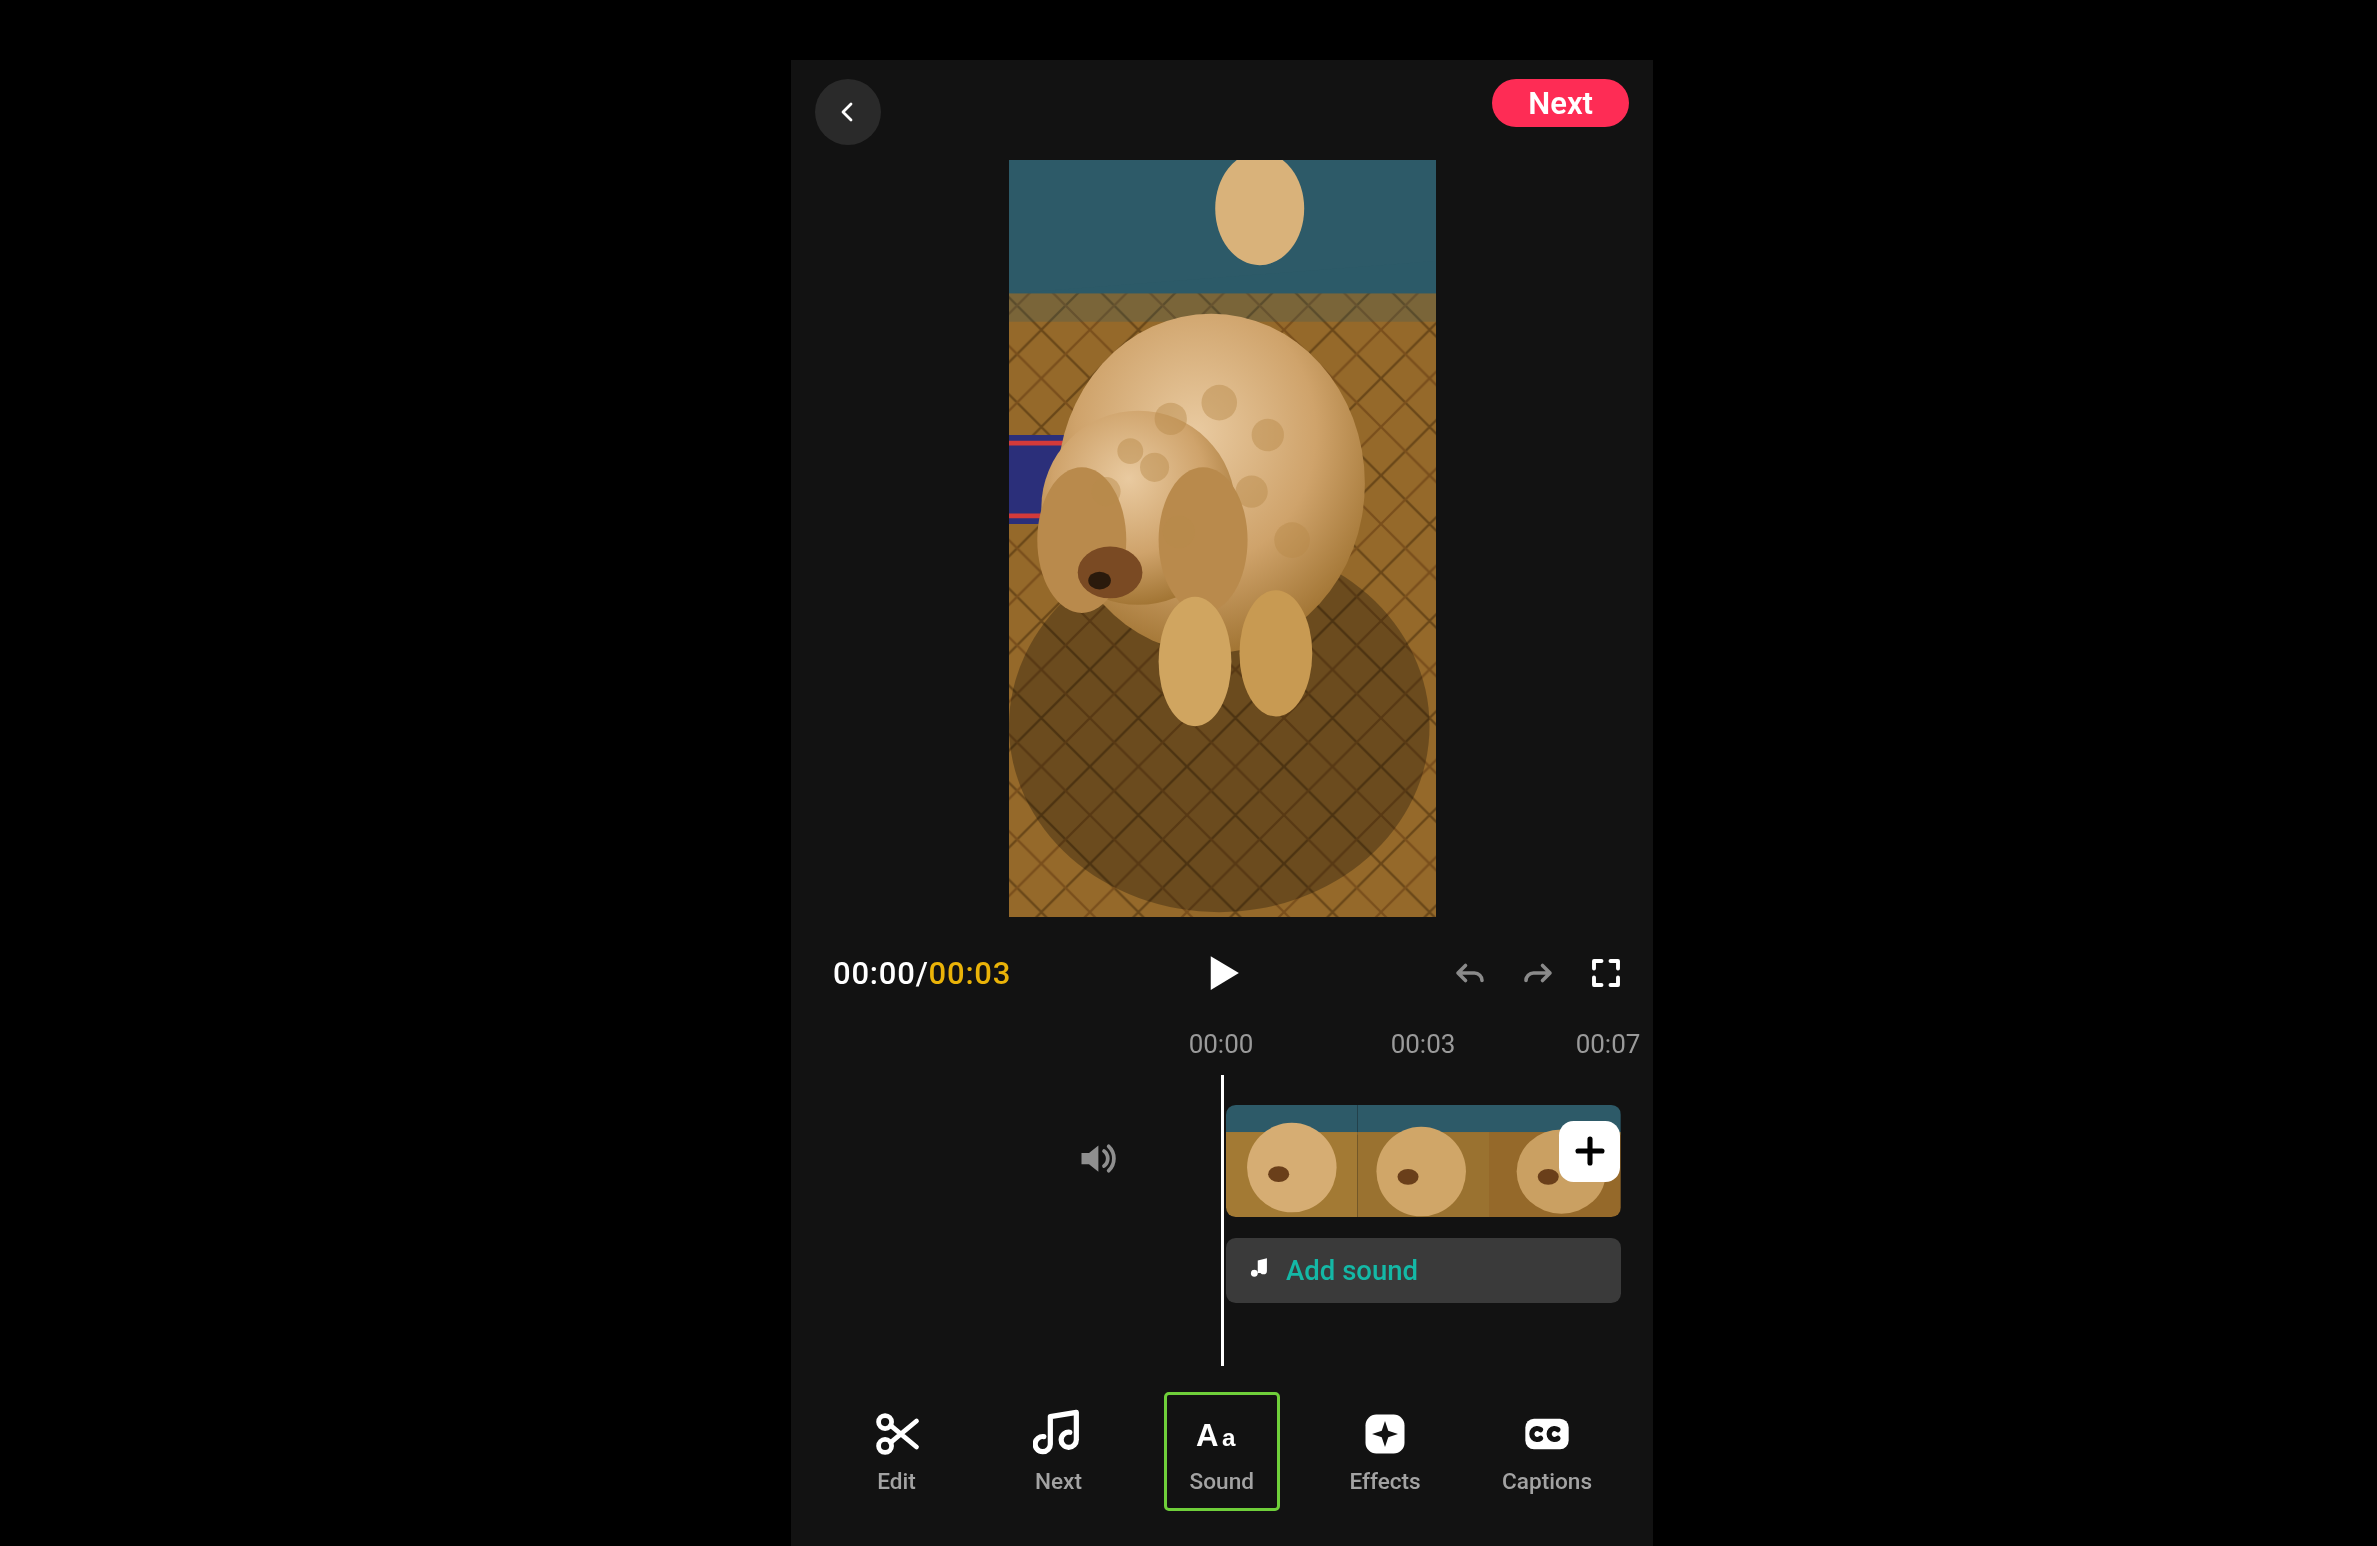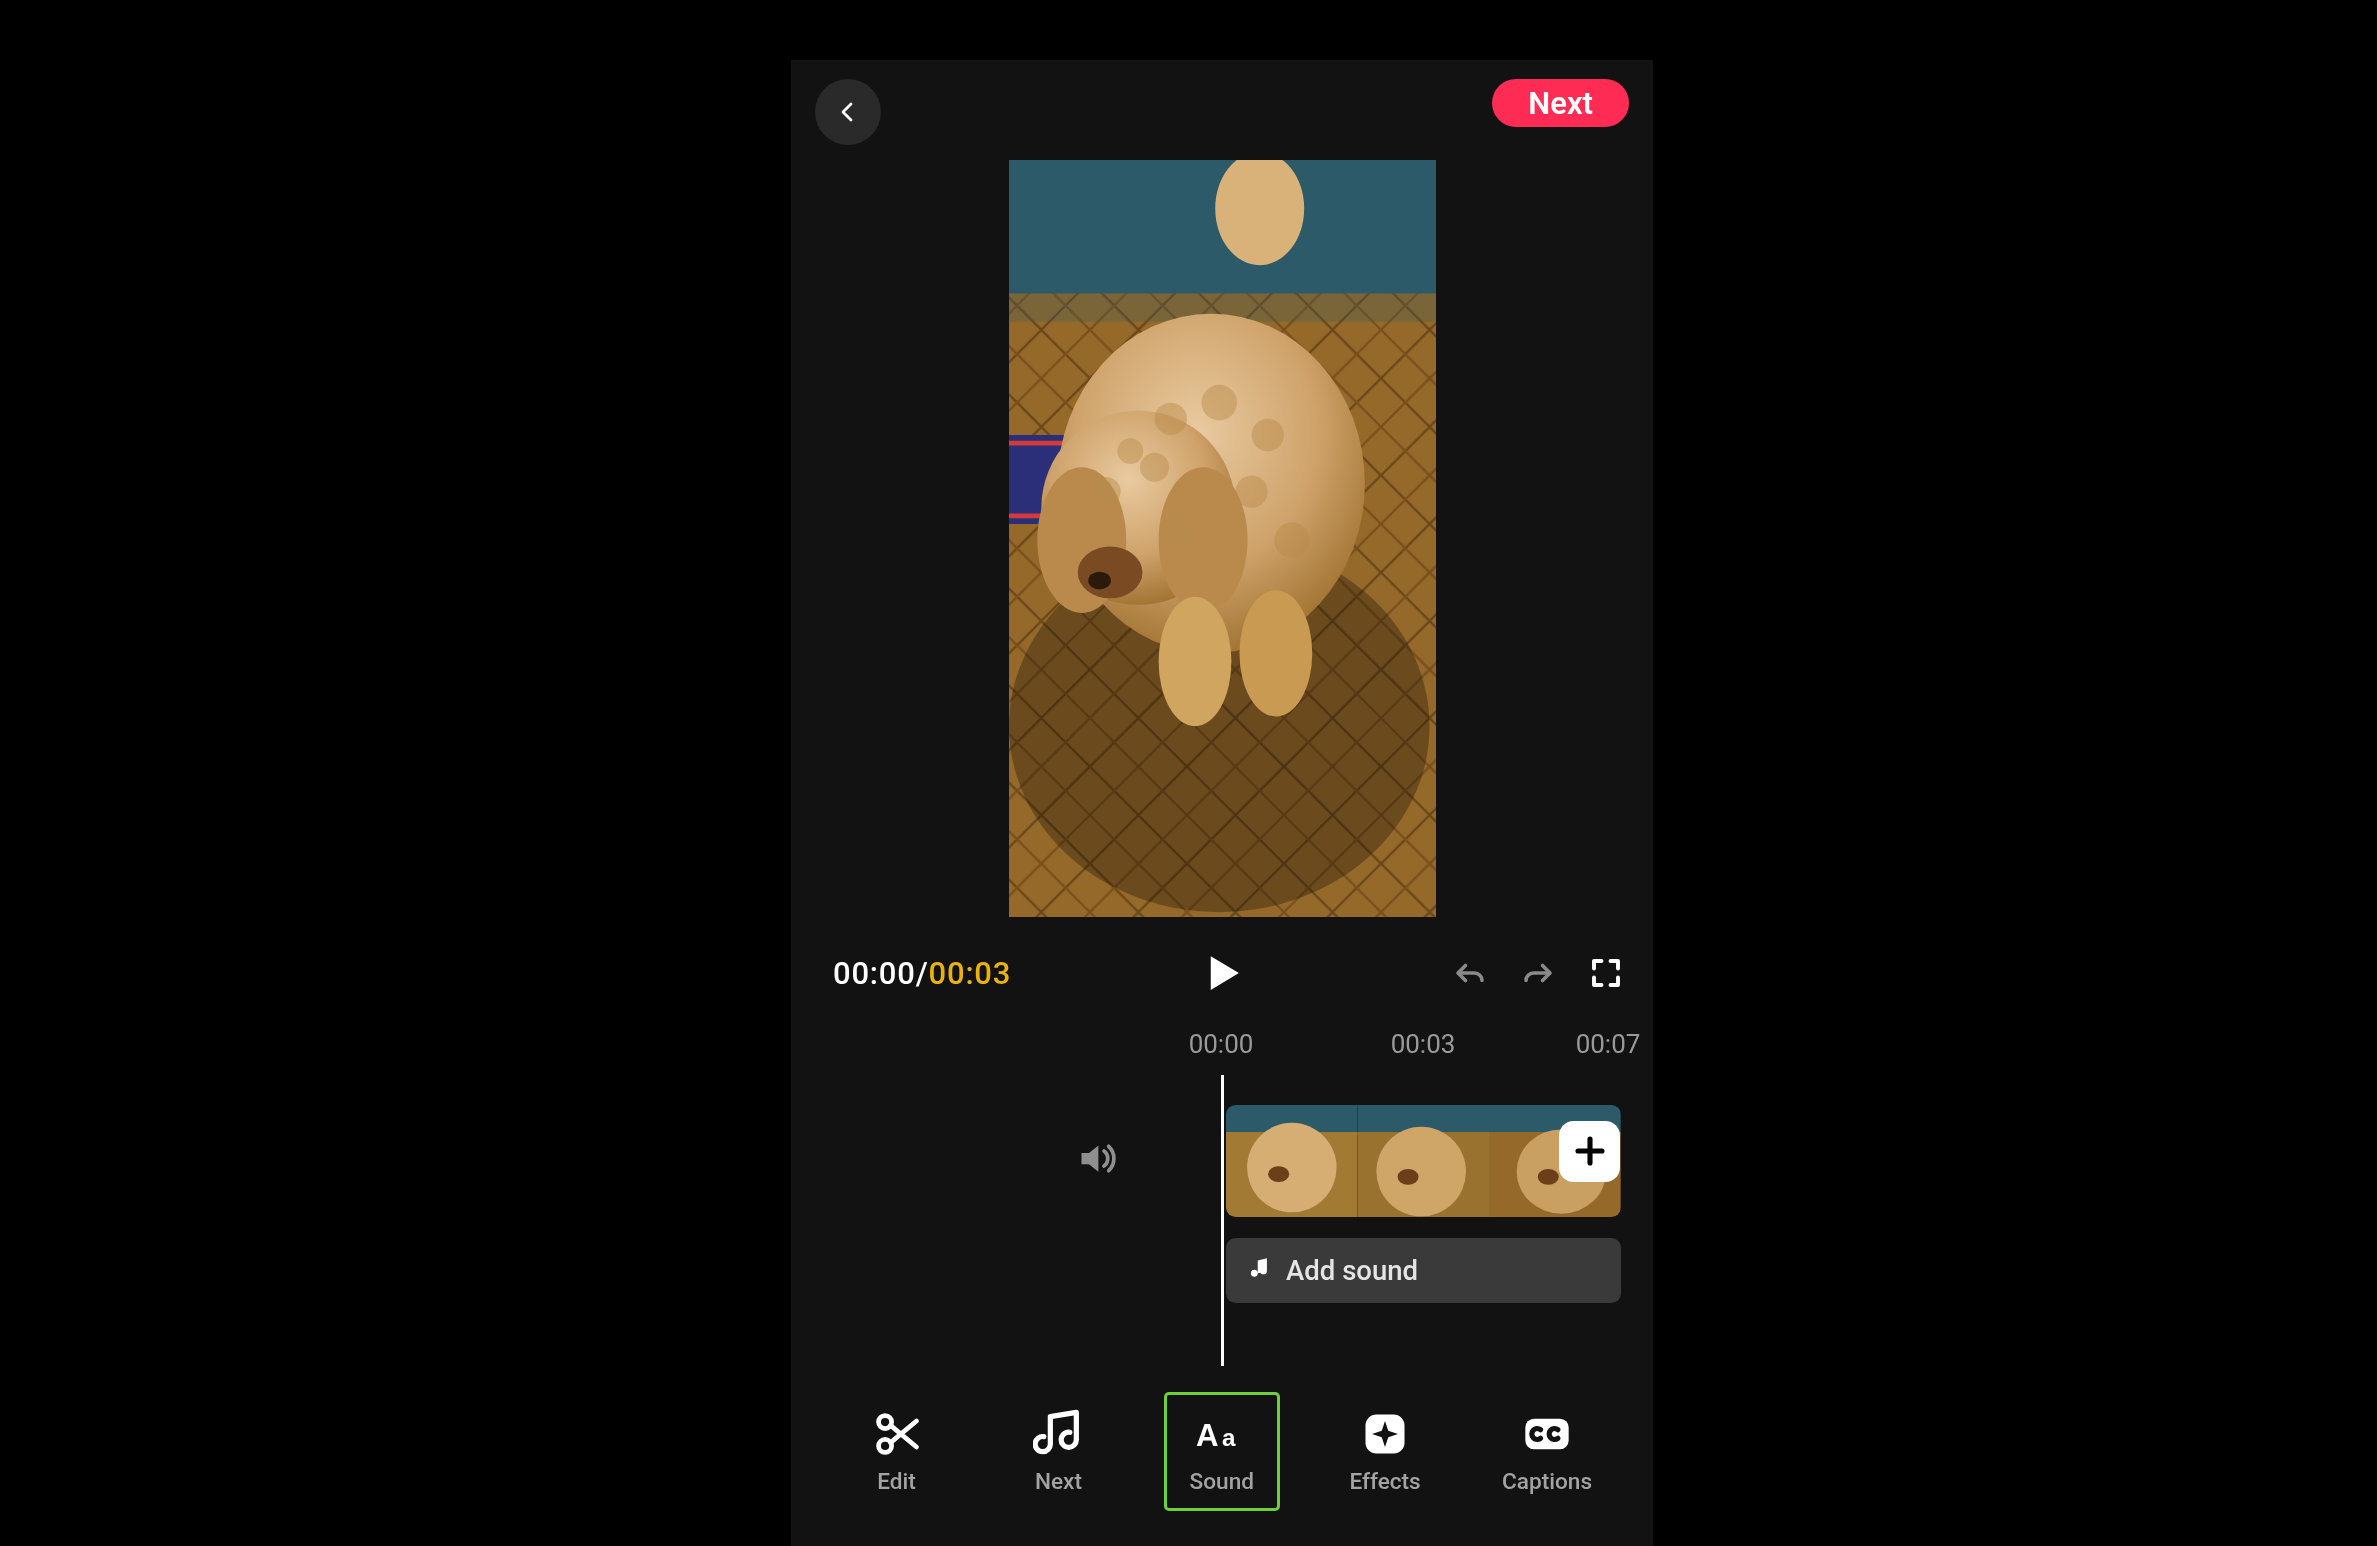--- a/index.html
+++ b/index.html
@@ -68,21 +68,21 @@
     cursor:pointer;
   }
   .add-clip svg { width: 36px; height: 36px; }
   .sound-track {
     position:absolute; top: 212px; left: 435px; width: 395px; height: 65px;
     border-radius: 9.7px; background: #3a3a3a;
     display:flex; align-items:center; gap: 14.6px; padding: 0 18px;
     cursor:pointer;
   }
   .sound-track svg { width: 27.5px; height: 27.5px; flex: 0 0 auto; }
-  .sound-track span { font-size: 27.5px; color: #e5e5e5; font-weight: 500; }
+  .sound-track span { font-size: 27.5px; color: #14b8a6; font-weight: 500; }
 
   
   .toolbar {
     position: absolute; left: 0; right: 0; bottom: 0; height: 162px;
     display:flex; gap: 49px; padding: 0 49px 27.5px 49px; align-items:center;
     overflow: hidden;
   }
   .tool {
     display:flex; flex-direction:column; align-items:center; justify-content:center;
     gap: 8px; width: 113px; flex: 0 0 auto; cursor:pointer;

